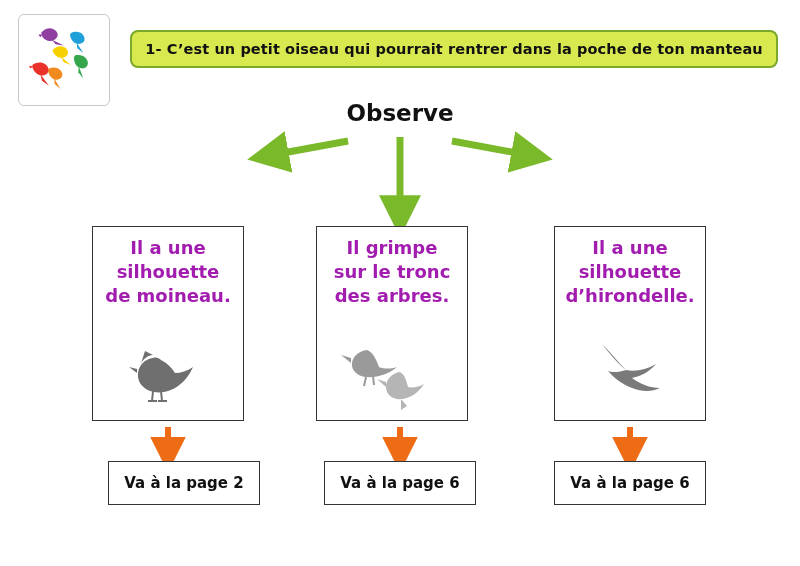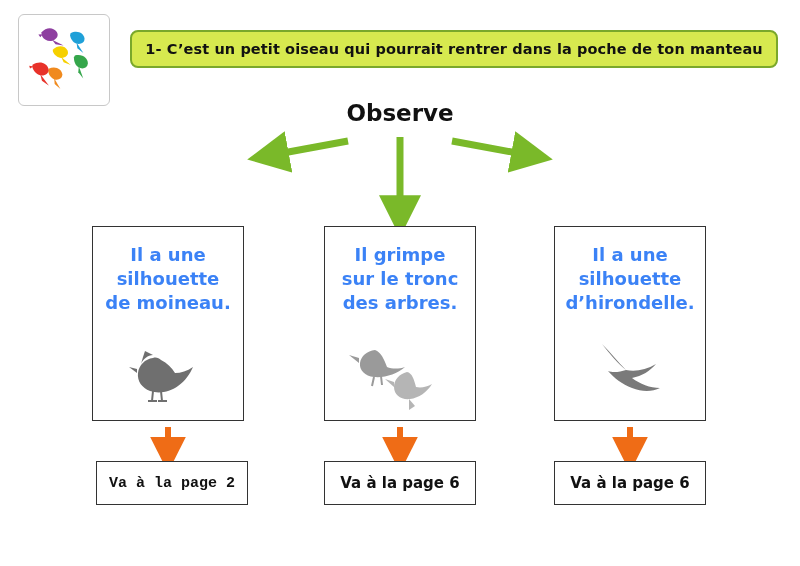--- a/index.html
+++ b/index.html
@@ -85,28 +85,28 @@
     height: 195px;
     border: 1px solid #333333;
     background: #ffffff;
     box-sizing: border-box;
     top: 226px;
     display: flex;
     flex-direction: column;
     align-items: center;
   }
   #card-0 { left: 92px; }
-  #card-1 { left: 324px; }
+  #card-1 { left: 316px; }
   #card-2 { left: 554px; }
 
   .option-text {
-    margin-top: 16px;
+    margin-top: 9px;
     font-size: 18px;
     line-height: 1.32;
-    color: #3b82f6;
+    color: #a21caf;
     text-align: center;
     font-weight: 600;
     white-space: pre-line;
     padding: 0 6px;
   }
   .bird-art {
     position: absolute;
     bottom: 6px;
     left: 0;
     width: 100%;
@@ -120,21 +120,21 @@
     width: 152px;
     height: 44px;
     border: 1px solid #333333;
     background: #ffffff;
     box-sizing: border-box;
     top: 461px;
     display: flex;
     align-items: center;
     justify-content: center;
   }
-  #page-0 { left: 96px; font-family: Liberation Mono, monospace; }
+  #page-0 { left: 108px; }
   #page-1 { left: 324px; }
   #page-2 { left: 554px; }
   .page-box .txt {
     font-size: 15px;
     color: #111111;
     font-weight: 600;
   }
 </style>
 </head>
 <body>

